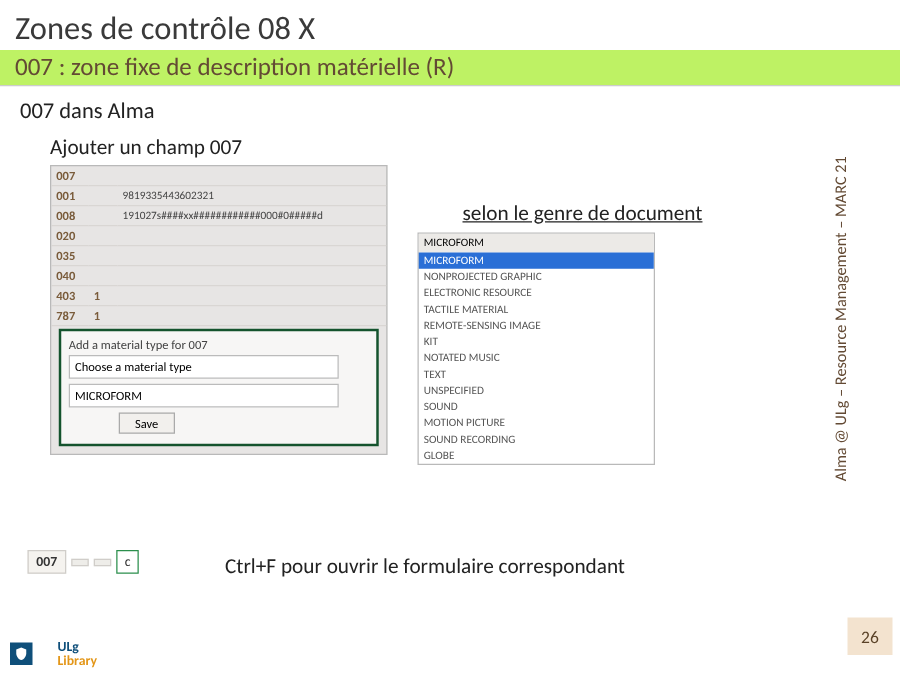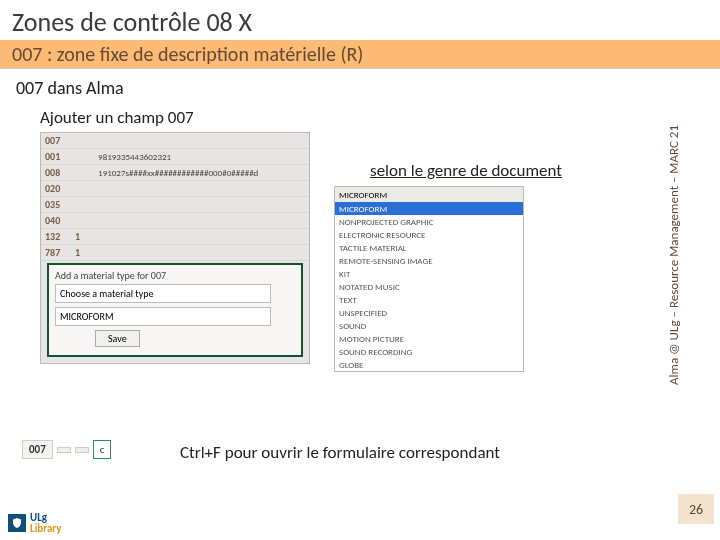--- a/index.html
+++ b/index.html
@@ -1,18 +1,18 @@
 <!DOCTYPE html>
 <html><head>
 <meta charset="utf-8">
 <style>
   * { margin:0; padding:0; box-sizing:border-box; }
   body { width:720px; height:540px; font-family:Calibri,Arial,sans-serif; background:#fff; position:relative; overflow:hidden; }
   .title { font-size:26px; color:#3a3a3a; padding:6px 0 2px 12px; font-weight:400; }
-  .subtitle { font-size:20px; color:#634a34; padding:2px 0 2px 12px; background:#fdba74; }
+  .subtitle { font-size:20px; color:#634a34; padding:2px 0 2px 12px; background:#bef264; }
   .divider { height:1px; background:#ccc; margin:0 0 2px 0; }
   .section { font-size:18px; color:#222; padding:6px 0 4px 16px; }
   .sub2 { font-size:17px; color:#222; padding:4px 0 4px 40px; }
   .content-row { display:flex; gap:0; align-items:flex-start; padding-left:40px; }
   .shot-table { border:1px solid #b9b9b9; background:#e7e5e4; font-size:10px; width:270px; }
   .shot-table table { border-collapse:collapse; width:100%; }
   .shot-table td { padding:1px 4px; border-bottom:1px solid #d9d6d3; white-space:nowrap; overflow:hidden; }
   .shot-table td.tag { width:30px; color:#7a5c3b; font-weight:bold; text-align:left; }
   .shot-table td.ind { width:10px; color:#7a5c3b; font-weight:bold; }
   .shot-table td.val { color:#444; font-size:9px; }
@@ -27,21 +27,21 @@
   .dropdown-shot .dd-item { padding:1px 4px; color:#555; }
   .dropdown-shot .dd-item.sel { background:#2a6fd6; color:#fff; }
   .row007 { position:absolute; left:22px; top:440px; display:flex; align-items:center; gap:4px; }
   .row007 .cell { font-size:11px; padding:2px 6px; border:1px solid #d0cdc9; background:#fff; }
   .row007 .cell.tag { background:#f5f3ef; font-weight:bold; color:#333; border:1px solid #d0cdc9; }
   .row007 .cell.gap { background:#eeede9; color:transparent; }
   .row007 .cell.c { background:#fff; color:#333; border:1px solid #2b8f4c; }
   .instr { position:absolute; left:180px; top:442px; font-size:17px; color:#222; }
   .vert-text { position:absolute; right:34px; top:95px; width:20px; height:320px; font-size:13px; color:#634a34; writing-mode:vertical-rl; transform:rotate(180deg); text-align:center; }
   .pagenum { position:absolute; right:6px; bottom:16px; width:36px; height:30px; background:#f3e3cf; color:#5a4227; font-size:14px; display:flex; align-items:center; justify-content:center; }
-  .logo-area { position:absolute; left:8px; bottom:6px; display:flex; align-items:center; gap:4px; }
+  .logo-area { position:absolute; left:8px; bottom:6px; display:flex; align-items:center; gap:20px; }
   .logo-box { width:18px; height:18px; background:#0f4f7a; display:flex; align-items:center; justify-content:center; }
   .logo-box svg { width:12px; height:12px; fill:#fff; }
   .logo-text .ulg { font-size:11px; color:#0f4f7a; font-weight:bold; line-height:1; }
   .logo-text .lib { font-size:11px; color:#e39618; font-weight:bold; line-height:1; }
 </style>
 </head>
 <body>
 
 <div class="title">Zones de contrôle 08 X</div>
 <div class="subtitle">007 : zone fixe de description matérielle (R)</div>
@@ -83,21 +83,21 @@
             <td class="ind"></td>
             <td class="val"></td>
           </tr>
       <tr>
             <td class="tag">040</td>
             <td class="ind"></td>
             <td class="ind"></td>
             <td class="val"></td>
           </tr>
       <tr>
-            <td class="tag">132</td>
+            <td class="tag">403</td>
             <td class="ind">1</td>
             <td class="ind"></td>
             <td class="val"></td>
           </tr>
       <tr>
             <td class="tag">787</td>
             <td class="ind">1</td>
             <td class="ind"></td>
             <td class="val"></td>
           </tr>

